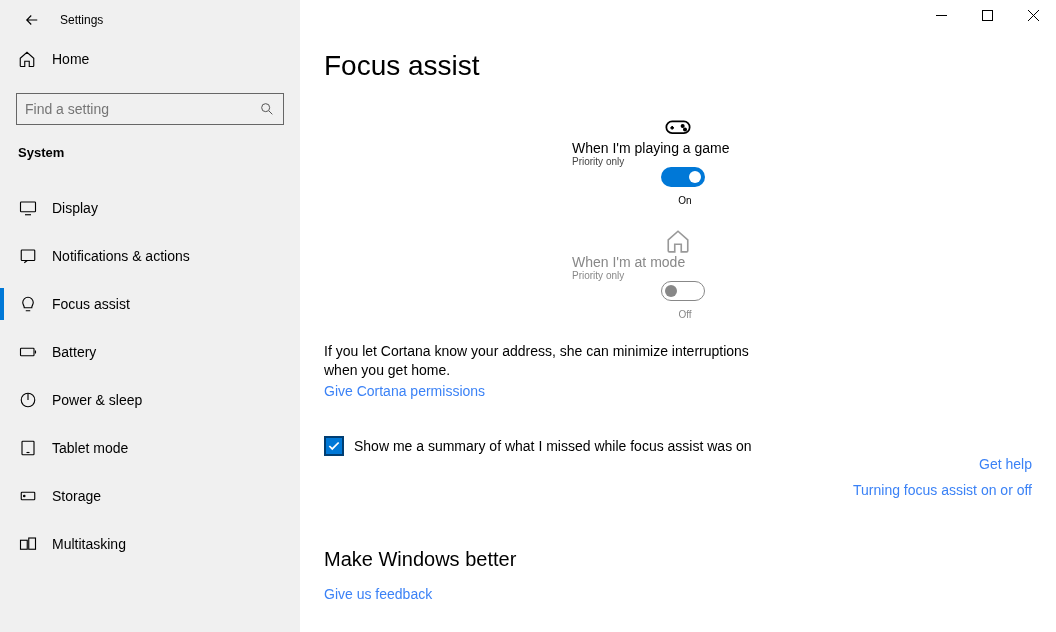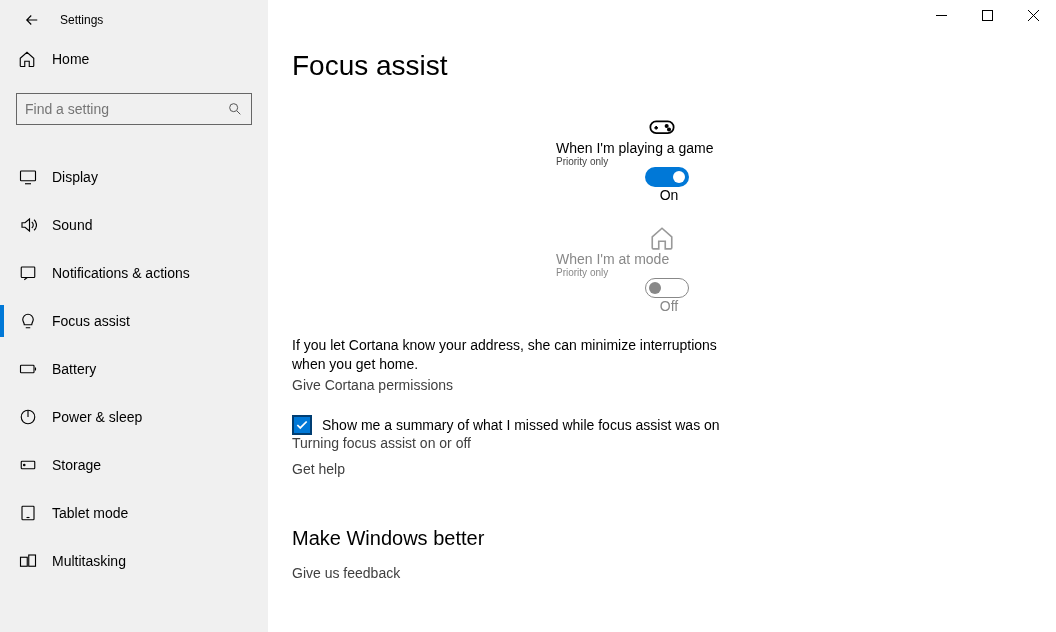--- a/index.html
+++ b/index.html
@@ -1,18 +1,18 @@
 <!DOCTYPE html>
 <html><head>
 <meta charset="utf-8">
 <style>
   * { box-sizing: border-box; margin: 0; padding: 0; font-family: "Segoe UI", Arial, sans-serif; }
   body { width: 1056px; height: 632px; overflow: hidden; background: #fff; }
   .window { display: flex; width: 100%; height: 100%; }
-  .sidebar { width: 268px; background: #f0f0f0; display: flex; flex-direction: column; }
+  .sidebar { width: 300px; background: #f0f0f0; display: flex; flex-direction: column; }
   .titlebar { display: flex; align-items: center; height: 40px; padding-left: 16px; }
   .back-btn { width: 32px; height: 32px; display: flex; align-items: center; justify-content: center; cursor: pointer; }
   .app-title { font-size: 12px; margin-left: 12px; color: #000; }
   .home-row { display: flex; align-items: center; padding: 10px 18px; cursor: pointer; }
   .home-row svg { width: 18px; height: 18px; }
   .home-row span { margin-left: 16px; font-size: 14px; }
   .search-wrap { padding: 15px 16px 14px 16px; }
   .search-box { width: 100%; height: 32px; border: 1px solid #666; background: #fff0; display: flex; align-items: center; padding: 0 8px; }
   .search-box input { flex: 1; border: none; outline: none; background: transparent; font-size: 14px; color: #555; }
   .search-box svg { width: 16px; height: 16px; }
@@ -32,24 +32,24 @@
   .rule-text { margin-left: 8px; width: 220px; }
   .rule-title { font-size: 14px; }
   .rule-sub { font-size: 10px; color: #444; }
   .rule.disabled .rule-title, .rule.disabled .rule-sub, .rule.disabled .toggle-label, .rule.disabled svg { color: #888; stroke: #999; }
   .toggle { width: 44px; height: 20px; border-radius: 10px; position: relative; margin-left: 10px; cursor: pointer; }
   .toggle .knob { width: 12px; height: 12px; border-radius: 50%; position: absolute; top: 4px; }
   .toggle.on { background: #0078d7; }
   .toggle.on .knob { background: #fff; right: 4px; }
   .toggle.off { background: #fff; border: 1.5px solid #888; }
   .toggle.off .knob { background: #888; left: 3px; top: 2.5px; }
-  .toggle-label { margin-left: 14px; font-size: 14px; }
+  .toggle-label { margin-left: 14px; font-size: 10px; margin-top: 8px; }
   .hint { font-size: 14px; max-width: 430px; line-height: 1.35; margin-bottom: 2px;}
-  a.link { color: #404040; font-size: 14px; text-decoration: none; cursor: pointer; display: inline-block; }
-  .checkbox-row { display: flex; align-items: center; margin-top: 21px; }
+  a.link { color: #3b82f6; font-size: 14px; text-decoration: none; cursor: pointer; display: inline-block; text-align: right; }
+  .checkbox-row { display: flex; align-items: center; margin-top: 36px; }
   .chk { width: 20px; height: 20px; background: #0078d7; display: flex; align-items: center; justify-content: center; border: 2px solid #003e73; cursor: pointer;}
   .chk svg { stroke: #fff; }
   .chk-label { margin-left: 10px; font-size: 14px; }
   h2.section-h { font-weight: 400; font-size: 20px; margin-top: 50px; margin-bottom: 14px; }
   .link-list a { display: block; margin-bottom: 10px; }
 </style>
 </head>
 <body>
 
 <div class="window">
@@ -74,43 +74,35 @@
     <div class="search-wrap">
       <div class="search-box">
         <input type="text" placeholder="Find a setting" style="">
         <svg viewBox="0 0 24 24" fill="none" stroke="#555" stroke-width="1.5">
             <circle cx="10" cy="10" r="6"></circle>
             <path d="M20 20l-5-5"></path>
           </svg>
       </div>
     </div>
 
+    <div class="section-label">System</div>
 
     <div class="nav">
       <div class="nav-item">
         <span class="ic">
             <svg width="18" height="18" viewBox="0 0 24 24" fill="none" stroke="#000" stroke-width="1.5">
               <rect x="2" y="4" width="20" height="13" rx="1"></rect>
               <path d="M8 21h8"></path>
             </svg>
           </span>
         <span class="label">Display</span>
       </div>
       <div class="nav-item">
         <span class="ic">
             <svg width="18" height="18" viewBox="0 0 24 24" fill="none" stroke="#000" stroke-width="1.5">
-              <path d="M4 9v6h4l6 5V4L8 9H4z"></path>
-              <path d="M17 8a5 5 0 0 1 0 8M20 5a9 9 0 0 1 0 14"></path>
-            </svg>
-          </span>
-        <span class="label">Sound</span>
-      </div>
-      <div class="nav-item">
-        <span class="ic">
-            <svg width="18" height="18" viewBox="0 0 24 24" fill="none" stroke="#000" stroke-width="1.5">
               <rect x="3" y="4" width="18" height="14" rx="1"></rect>
               <path d="M7 21l4-3"></path>
             </svg>
           </span>
         <span class="label">Notifications &amp; actions</span>
       </div>
       <div class="nav-item active">
         <span class="ic">
             <svg width="18" height="18" viewBox="0 0 24 24" fill="none" stroke="#000" stroke-width="1.5">
               <path d="M12 3a7 7 0 0 1 7 7c0 3-2 4-2 7H7c0-3-2-4-2-7a7 7 0 0 1 7-7zM9 21h6"></path>
@@ -132,34 +124,34 @@
             <svg width="18" height="18" viewBox="0 0 24 24" fill="none" stroke="#000" stroke-width="1.5">
               <circle cx="12" cy="12" r="9"></circle>
               <path d="M12 3v9"></path>
             </svg>
           </span>
         <span class="label">Power &amp; sleep</span>
       </div>
       <div class="nav-item">
         <span class="ic">
             <svg width="18" height="18" viewBox="0 0 24 24" fill="none" stroke="#000" stroke-width="1.5">
+              <rect x="4" y="3" width="16" height="18" rx="1"></rect>
+              <path d="M10 18h4"></path>
+            </svg>
+          </span>
+        <span class="label">Tablet mode</span>
+      </div>
+      <div class="nav-item">
+        <span class="ic">
+            <svg width="18" height="18" viewBox="0 0 24 24" fill="none" stroke="#000" stroke-width="1.5">
               <rect x="3" y="7" width="18" height="10" rx="1"></rect>
               <circle cx="7" cy="12" r="1" fill="#000"></circle>
             </svg>
           </span>
         <span class="label">Storage</span>
-      </div>
-      <div class="nav-item">
-        <span class="ic">
-            <svg width="18" height="18" viewBox="0 0 24 24" fill="none" stroke="#000" stroke-width="1.5">
-              <rect x="4" y="3" width="16" height="18" rx="1"></rect>
-              <path d="M10 18h4"></path>
-            </svg>
-          </span>
-        <span class="label">Tablet mode</span>
       </div>
       <div class="nav-item">
         <span class="ic">
             <svg width="18" height="18" viewBox="0 0 24 24" fill="none" stroke="#000" stroke-width="1.5">
               <rect x="2" y="7" width="9" height="12"></rect>
               <rect x="13" y="4" width="9" height="15"></rect>
             </svg>
           </span>
         <span class="label">Multitasking</span>
       </div>
@@ -230,20 +222,20 @@
     <div class="checkbox-row">
       <div class="chk">
         <svg width="14" height="14" viewBox="0 0 24 24" fill="none" stroke-width="3">
             <path d="M4 12l5 5L20 6"></path>
           </svg>
       </div>
       <div class="chk-label">Show me a summary of what I missed while focus assist was on</div>
     </div>
 
     <div class="link-list">
+      <a class="link">Get help</a>
       <a class="link">Turning focus assist on or off</a>
-      <a class="link">Get help</a>
     </div>
 
     <h2 class="section-h">Make Windows better</h2>
     <a class="link">Give us feedback</a>
   </div>
 </div>
 
 </body></html>

